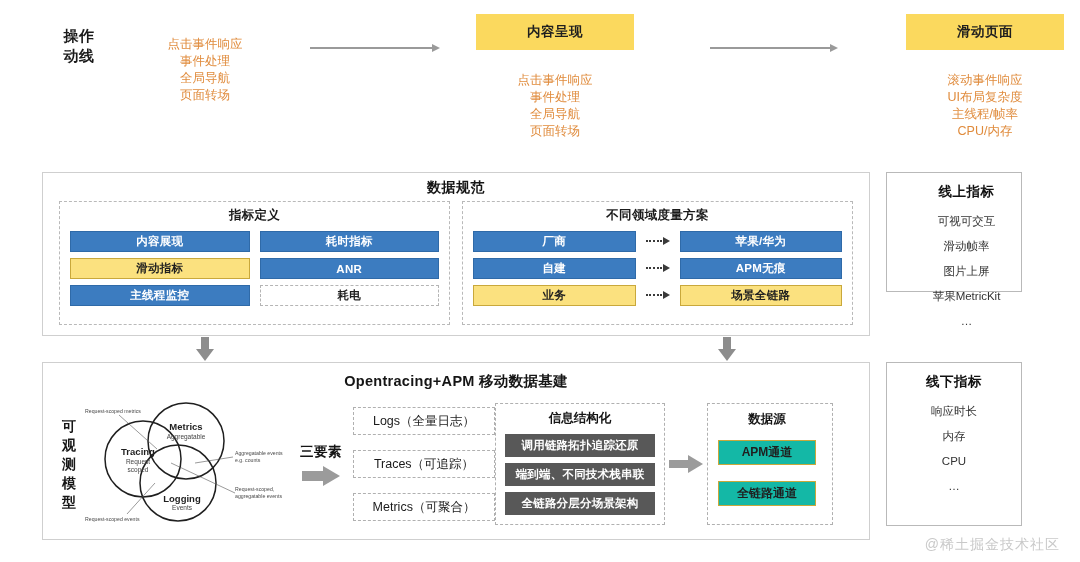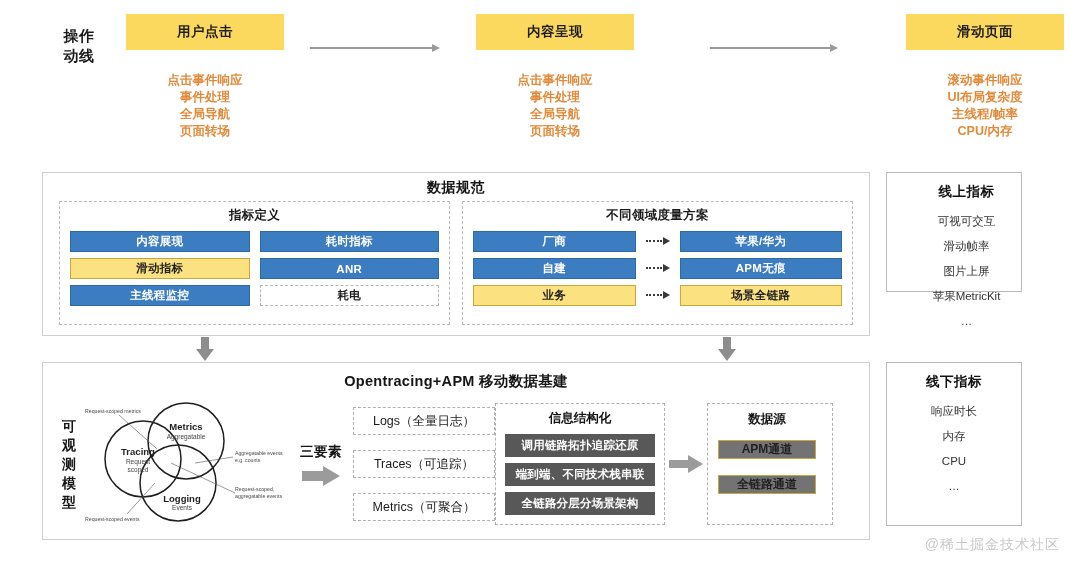--- a/index.html
+++ b/index.html
@@ -60,21 +60,21 @@
     font-size: 13.5px;
     font-weight: bold;
     color: #1f1f1f;
     letter-spacing: 0.5px;
   }
   .flow-items {
     margin-top: 22px;
     text-align: center;
     color: #E08B3C;
     font-size: 12.5px;
-    font-weight: bold;
+    font-weight: normal;
     line-height: 17px;
   }
   .flow-items div { white-space: nowrap; }
 
   .flow-arrow {
     position: absolute;
     top: 30px;
     height: 8px;
   }
   .flow-arrow.a1 { left: 310px; width: 130px; }
@@ -417,22 +417,22 @@
     height: 122px;
   }
   .source-title {
     text-align: center;
     font-size: 12.5px;
     font-weight: bold;
     margin-bottom: 12px;
     color: #141414;
   }
   .source-item {
-    height: 19px;
-    background: #737373;
+    height: 25px;
+    background: #14b8a6;
     border: 1px solid #c9a83b;
     color: #1f1f1f;
     font-size: 12px;
     font-weight: bold;
     display: flex;
     align-items: center;
     justify-content: center;
     margin-bottom: 16px;
     box-sizing: border-box;
     white-space: nowrap;
@@ -456,21 +456,20 @@
 <div class="canvas">
 
   <div class="flow-row">
 
     <div class="flow-label">
       <div>操作</div>
       <div>动线</div>
     </div>
 
     <div class="flow-col c1">
-      <div class="flow-head">用户点击</div>
       <div class="flow-items">
         <div>点击事件响应</div>
         <div>事件处理</div>
         <div>全局导航</div>
         <div>页面转场</div>
       </div>
     </div>
 
     <div class="flow-arrow a1">
       <div class="shaft"></div>

